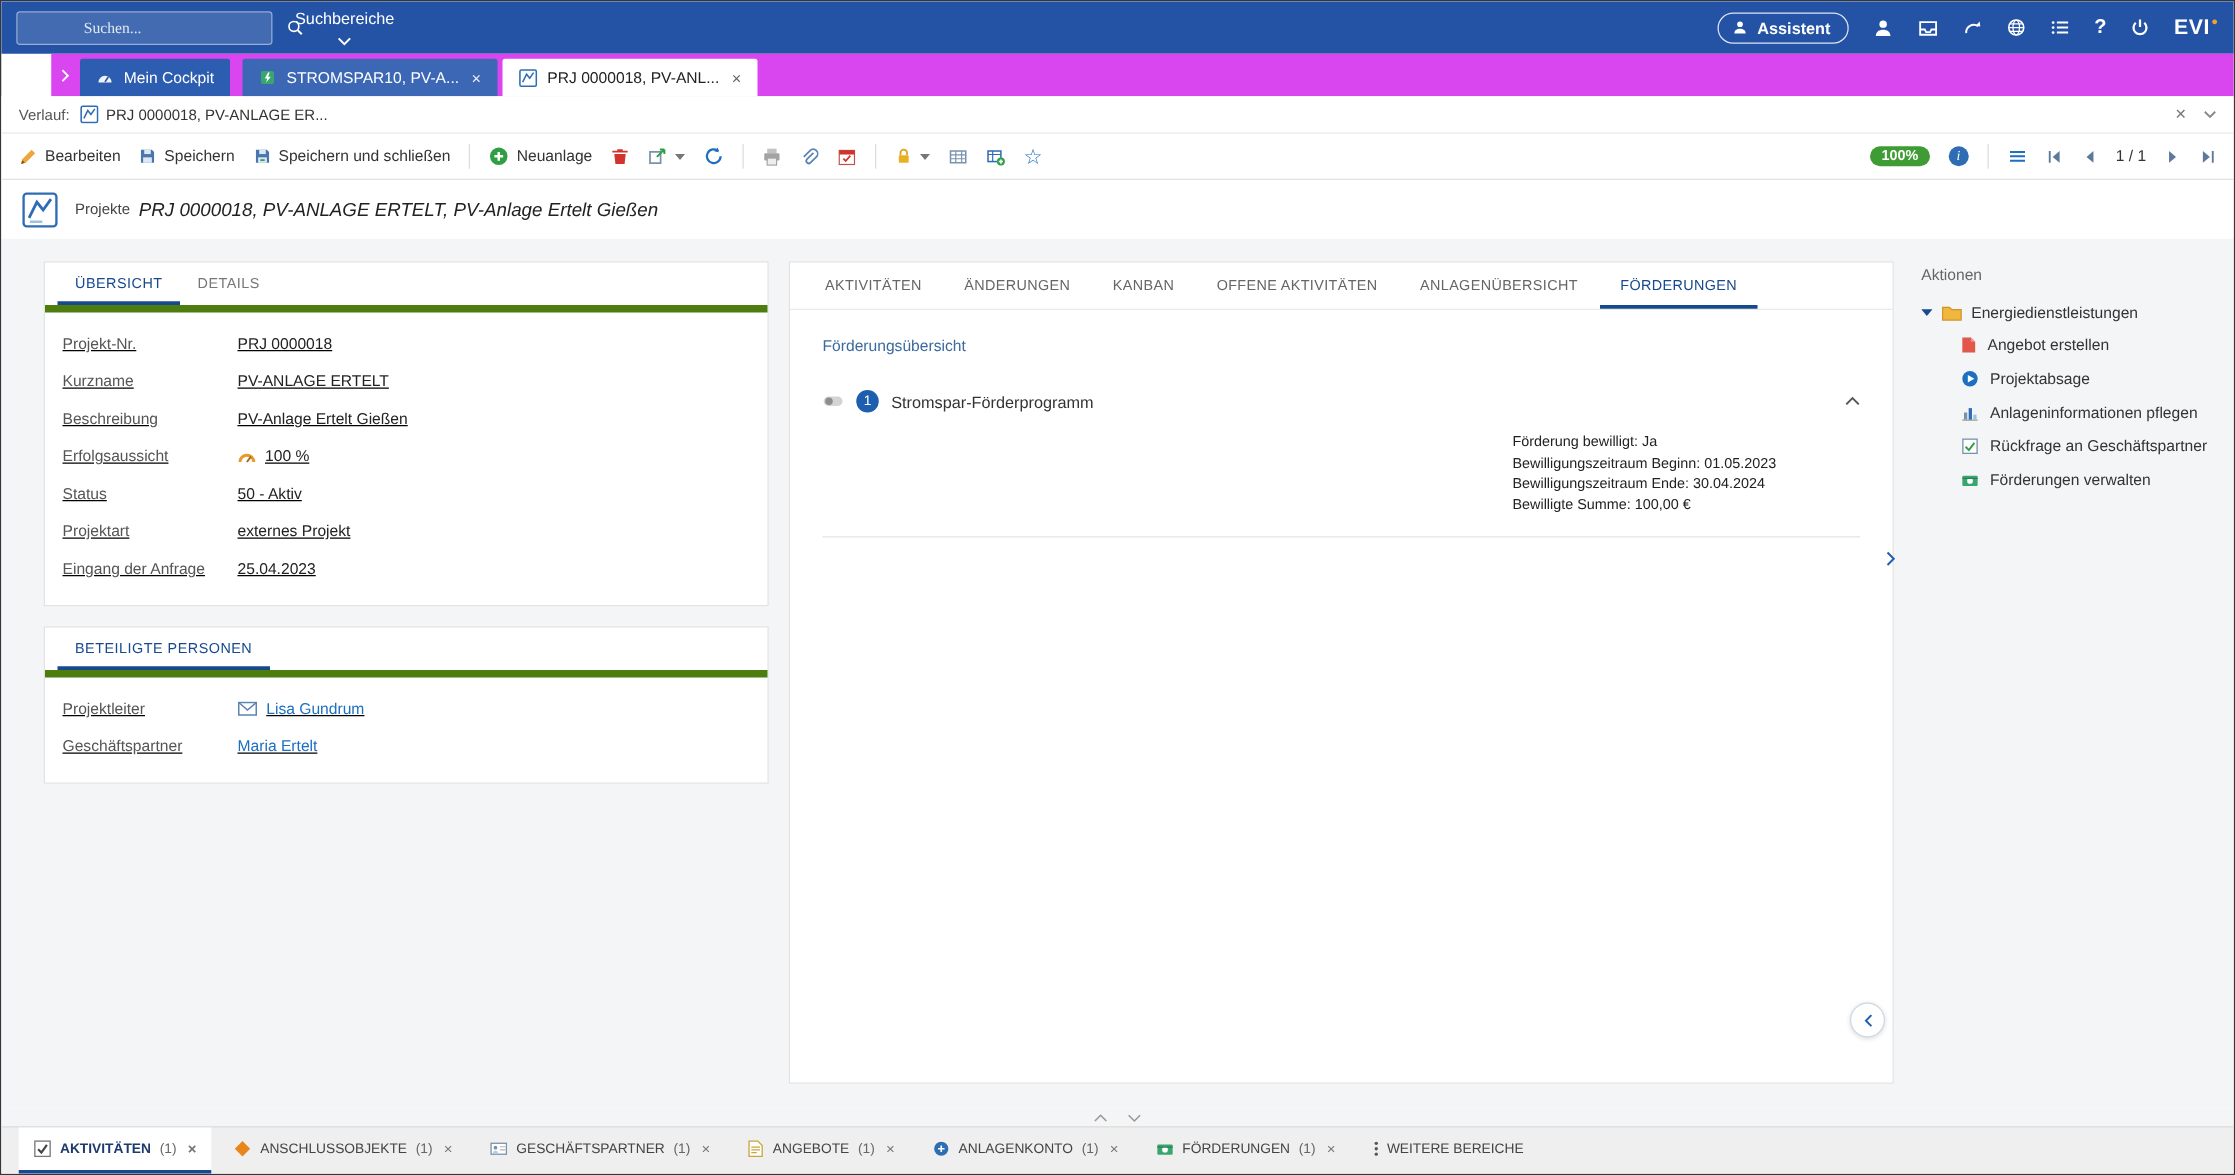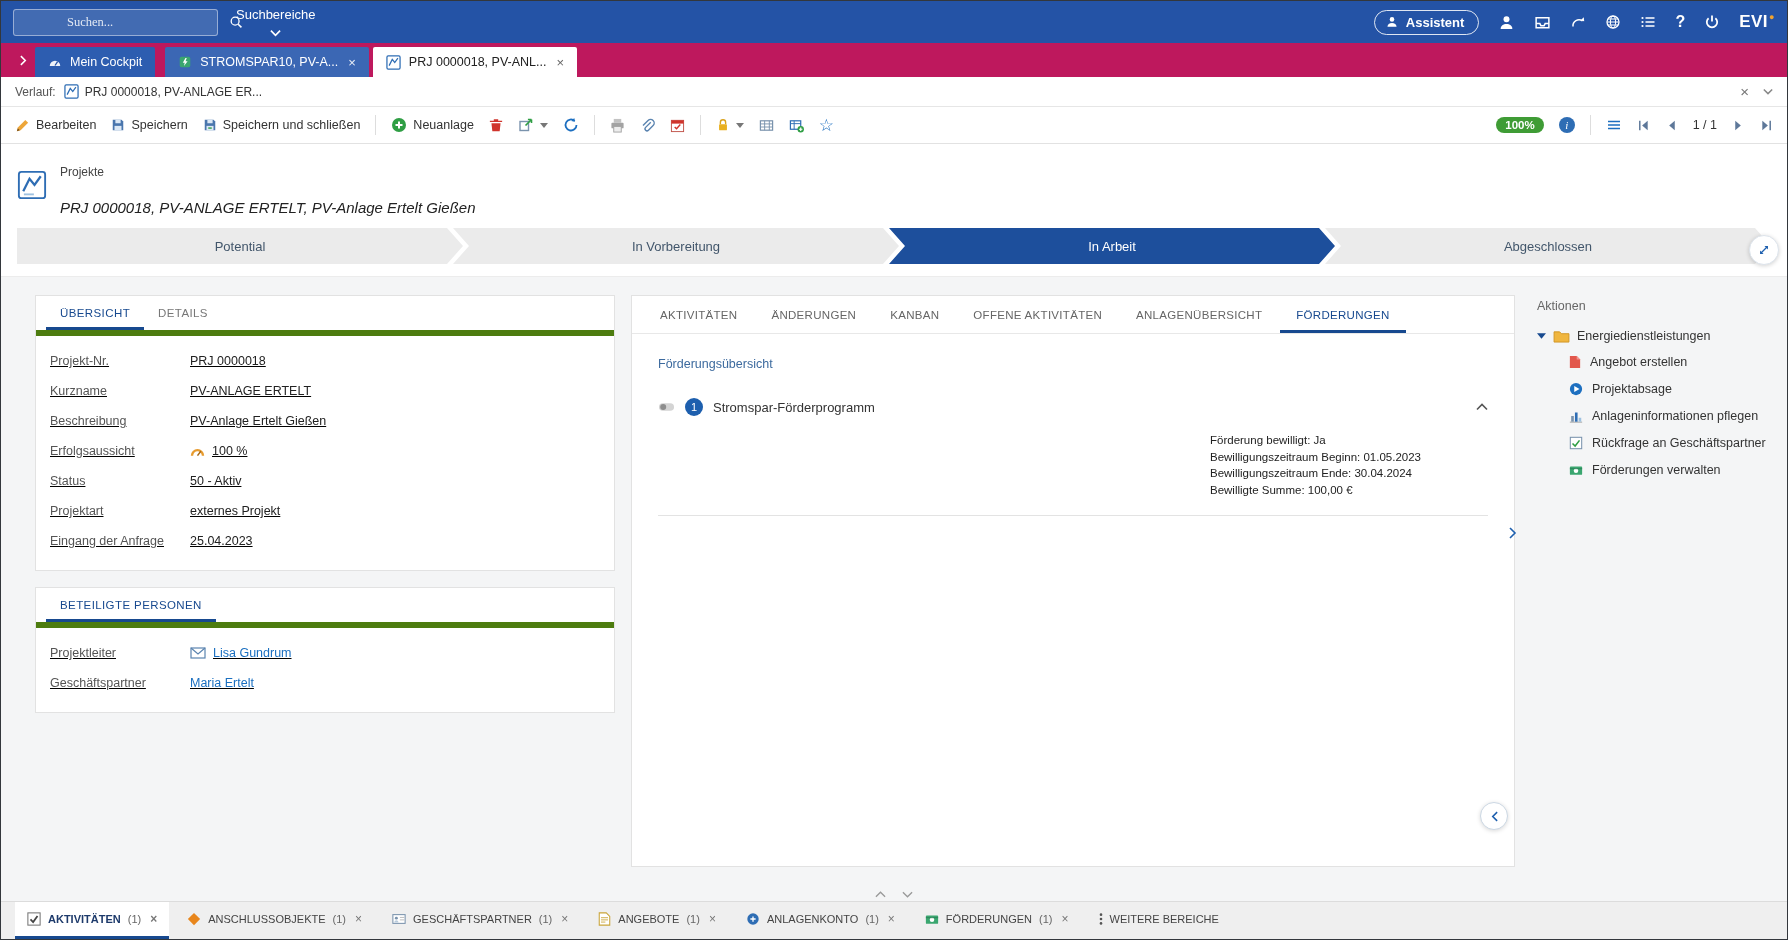--- a/index.html
+++ b/index.html
@@ -24,22 +24,22 @@
   .topbar-right { margin-left: auto; display: flex; align-items: center; gap: 19px; }
   .assistant-pill { display: flex; align-items: center; gap: 7px; color: #fff;
                     border: 1px solid rgba(255,255,255,.85); border-radius: 15px;
                     padding: 4px 14px 4px 10px; font-size: 13px; font-weight: bold; cursor: pointer; }
   .top-icon { cursor: pointer; display: flex; align-items: center; }
   .help-glyph { color: #fff; font-size: 16px; font-weight: bold; }
   .brand { color: #fff; font-size: 17px; font-weight: bold; letter-spacing: .5px; display: flex; }
   .brand-dot { color: #f0a330; font-size: 9px; line-height: 1; margin: 1px 0 0 1px; }
 
   
-  .tabstrip { height: 34px; background: #be185d; display: flex; align-items: flex-end;
-              padding-left: 19px; gap: 4px; flex-shrink: 0; }
+  .tabstrip { height: 34px; background: #d946ef; display: flex; align-items: flex-end;
+              padding-left: 8px; gap: 4px; flex-shrink: 0; margin-left: 40px; }
   .tab-overflow { align-self: center; margin-right: 4px; cursor: pointer; }
   .wtab { height: 30px; display: flex; align-items: center; gap: 8px; padding: 0 13px;
           background: #3b67b4; color: #fff; font-size: 12.5px; border-radius: 2px 2px 0 0;
           cursor: pointer; max-width: 220px; }
   .wtab.cockpit { background: #2d5db0; margin-right: 6px; }
   .wtab.active { background: #fff; color: #222; }
   .wtab .tab-close { font-size: 13px; color: rgba(255,255,255,.9); margin-left: 2px; cursor: pointer; }
   .wtab.active .tab-close { color: #666; }
 
   
@@ -61,21 +61,21 @@
                 font-size: 11.5px; font-weight: bold; }
   .circle-i { width: 16px; height: 16px; border-radius: 50%; background: #2e6db4; color: #fff;
               font-size: 11px; font-style: italic; font-family: "Liberation Serif", serif;
               display: flex; align-items: center; justify-content: center; cursor: pointer; }
   .star-glyph { color: #1d6fc0; font-size: 17px; line-height: 1; cursor: pointer; }
   .pager { color: #333; font-size: 12.5px; }
 
   
   .record-header { background: #fff; padding: 9px 16px 8px; display: flex; gap: 13px;
                    align-items: center; flex-shrink: 0; }
-  .record-texts { display: flex; flex-direction: column; gap: 20px; margin-top: 12px; }
+  .record-texts { display: flex; flex-direction: row; gap: 7px; }
   .record-type { font-size: 12px; color: #444; }
   .record-title { font-size: 15px; color: #222; font-style: italic; }
 
   
   .phase-bar { background: #fff; padding: 4px 16px 12px; display: flex; position: relative;
                flex-shrink: 0; border-bottom: 1px solid #ececec; }
   .phase { flex: 1; height: 36px; background: #ebebeb; color: #42566b; font-size: 13px;
            display: flex; align-items: center; justify-content: center; cursor: pointer;
            clip-path: polygon(0 0, calc(100% - 16px) 0, 100% 50%, calc(100% - 16px) 100%, 0 100%, 16px 50%); }
   .phase:first-child { clip-path: polygon(0 0, calc(100% - 16px) 0, 100% 50%, calc(100% - 16px) 100%, 0 100%); }
@@ -456,41 +456,20 @@
           <path d="M5 17 L10 7 L14 12 L19 5" fill="none" stroke="#2e6db4" stroke-width="1.8"></path>
           <path d="M5.5 19.5h8" stroke="#9ec1e0" stroke-width="1.5"></path>
         </svg>
     </span>
     <div class="record-texts">
       <span class="record-type">Projekte</span>
       <span class="record-title">PRJ 0000018, PV-ANLAGE ERTELT, PV-Anlage Ertelt Gießen</span>
     </div>
   </div>
 
-  <div class="phase-bar">
-    <div class="phase">
-      <span>Potential</span>
-    </div>
-    <div class="phase">
-      <span>In Vorbereitung</span>
-    </div>
-    <div class="phase active">
-      <span>In Arbeit</span>
-    </div>
-    <div class="phase">
-      <span>Abgeschlossen</span>
-    </div>
-    <span class="phase-expand">
-      <svg viewBox="0 0 16 16" width="14" height="14">
-          <path d="M4 12 L12 4" stroke="#1d5fae" stroke-width="1.5"></path>
-          <path d="M8.5 3.5h4v4z" fill="#1d5fae"></path>
-          <path d="M7.5 12.5h-4v-4z" fill="#1d5fae"></path>
-        </svg>
-    </span>
-  </div>
 
   <div class="content">
 
     <div class="left-col">
       <div class="card">
         <div class="card-tabs">
           <span class="card-tab active">ÜBERSICHT</span>
           <span class="card-tab">DETAILS</span>
         </div>
         <div class="fields">

